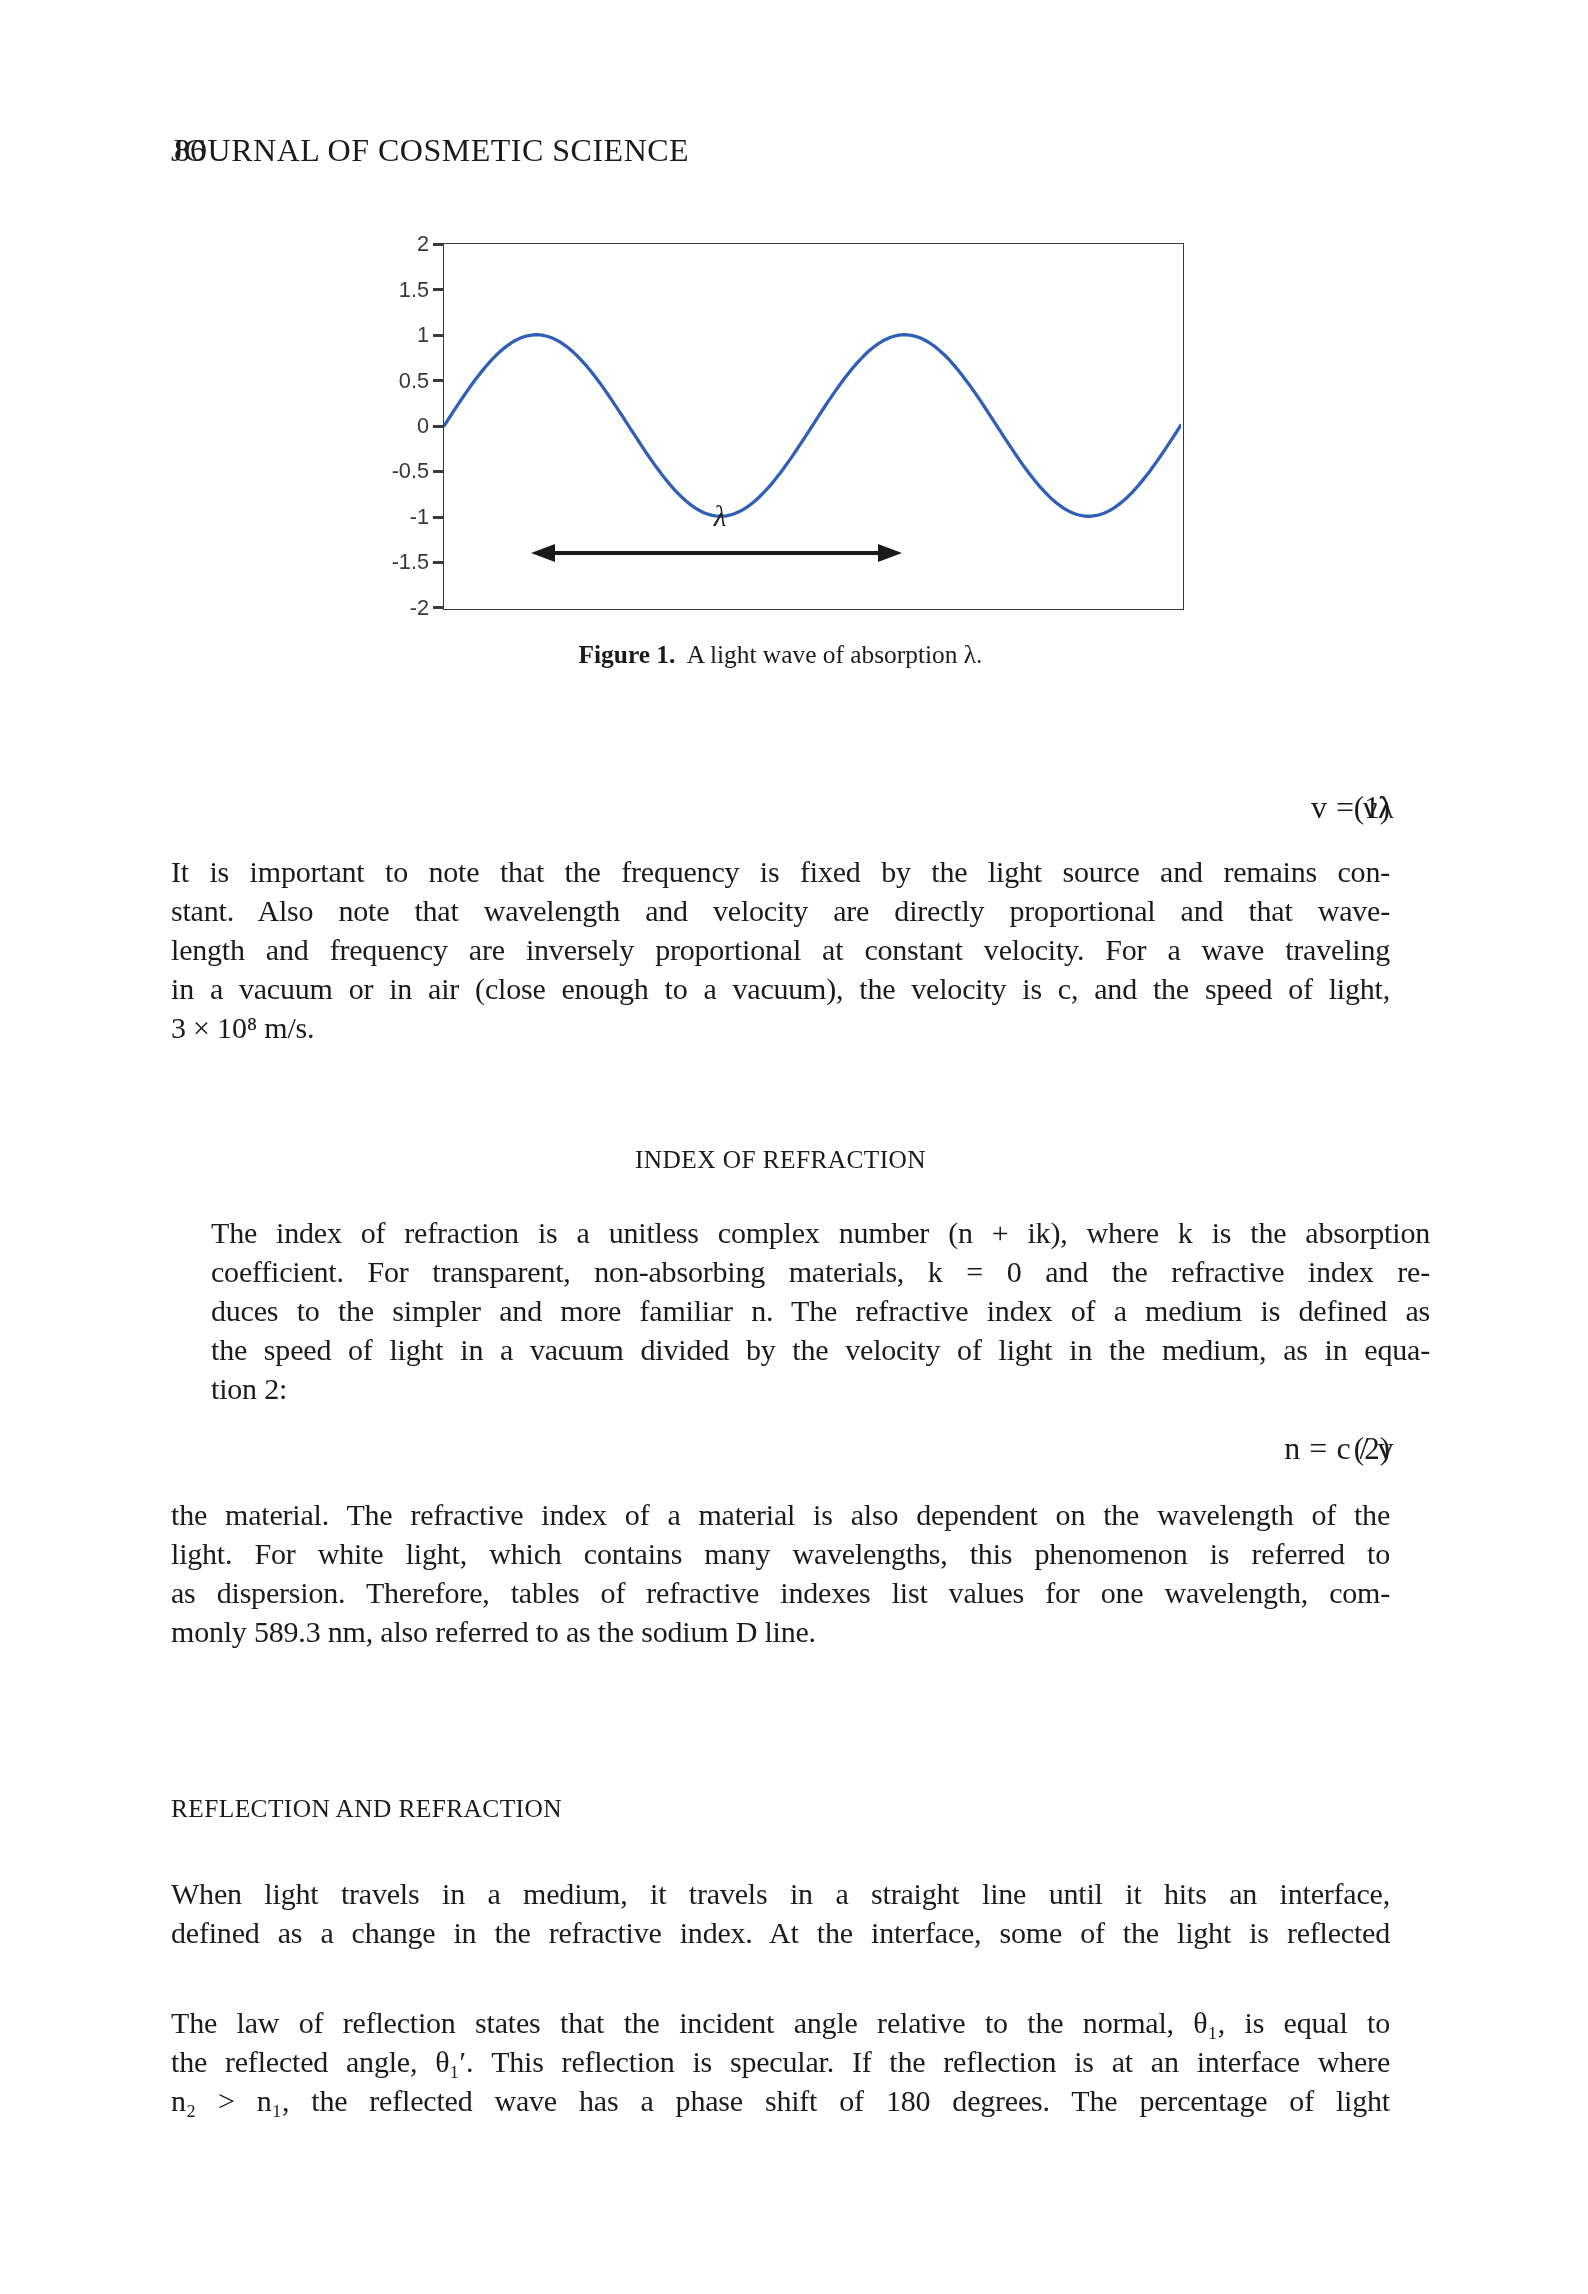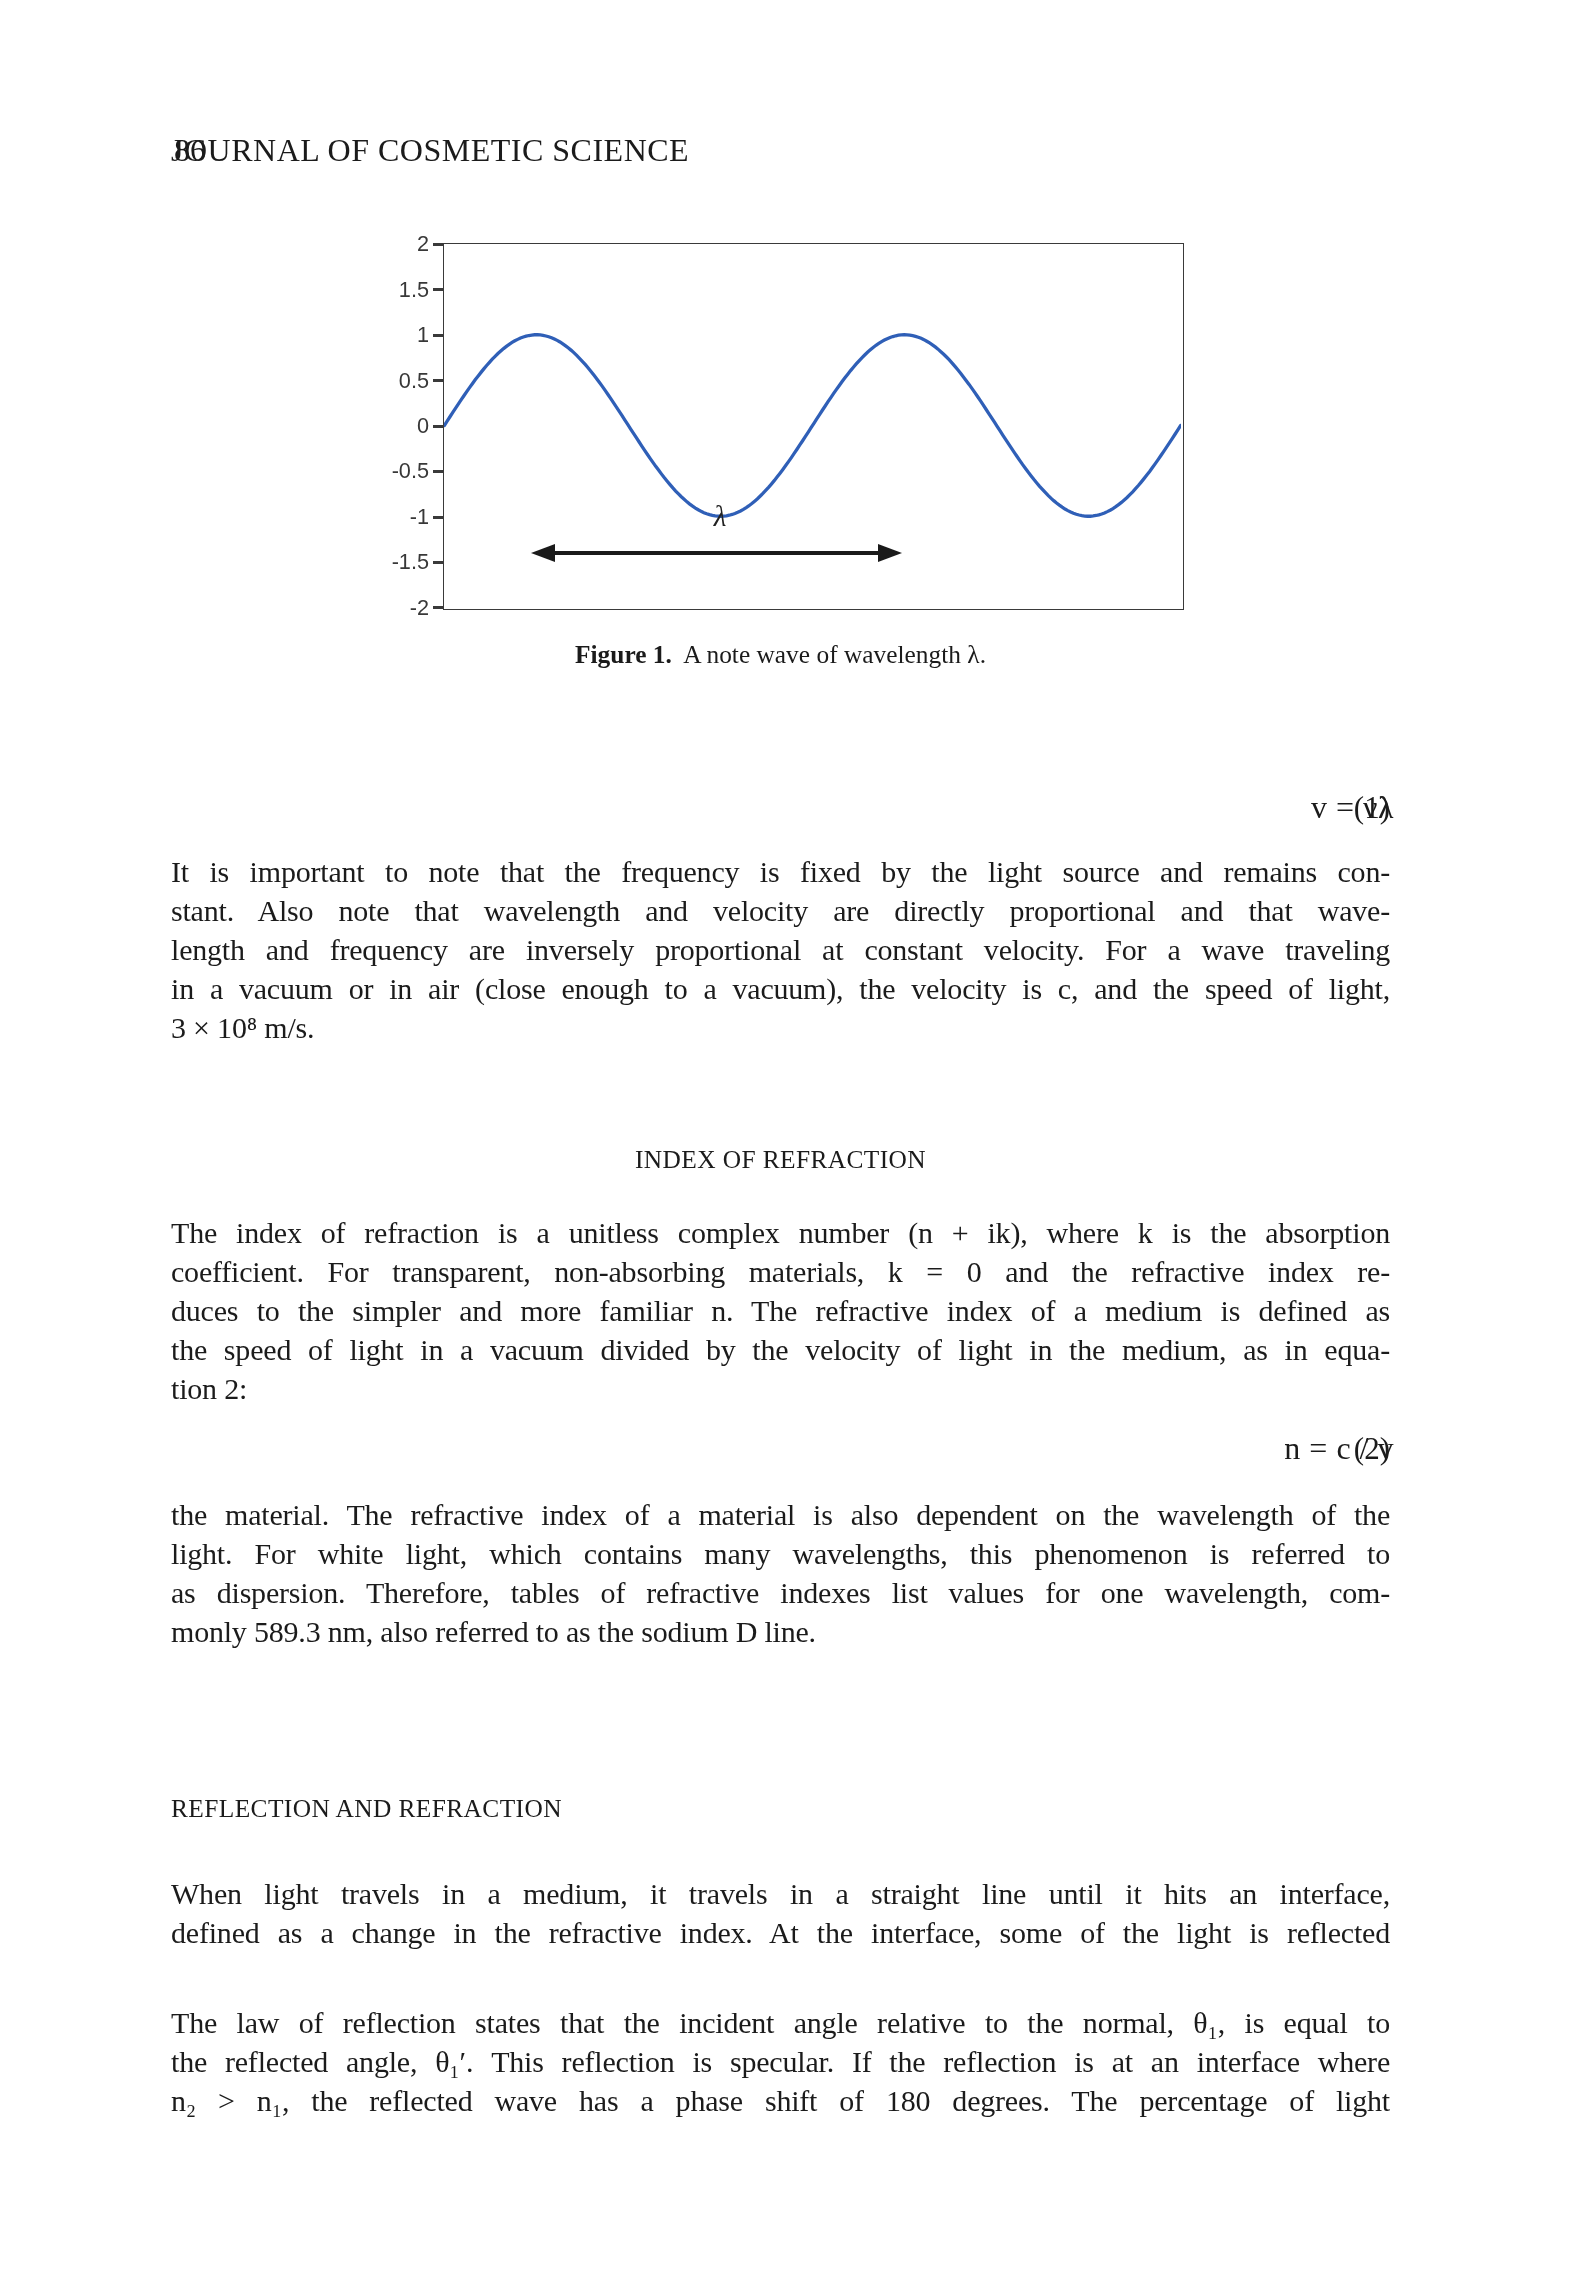--- a/index.html
+++ b/index.html
@@ -49,21 +49,21 @@
     letter-spacing:0.4px;}
   #heading-1{top:1143px;text-align:center;}
   #heading-2{top:1792px;}
 
   
   .paragraph{left:171px;width:1219px;font-size:30px;letter-spacing:-0.2px;}
   .paragraph .tline{height:39px;line-height:39px;white-space:nowrap;
     text-align:justify;text-align-last:justify;text-justify:inter-word;}
   .paragraph .tline.tline-end{text-align:right;text-align-last:left;white-space:normal;}
   #para-1{top:852px;}
-  #para-2{top:1213px;}
+  #para-2{top:1213px;margin-left:40px;}
   #para-3{top:1495px;}
   #para-4{top:1874px;}
   #para-5{top:2003px;}
 </style>
 </head>
 <body>
 
 <div class="abs page-number">86</div>
 <div class="abs journal-title">JOURNAL OF COSMETIC SCIENCE</div>
 
@@ -92,21 +92,21 @@
   <svg class="wave-svg" id="wave-svg" width="737" height="363" viewBox="0 0 783 386">
     <path id="wave-path" fill="none" stroke-width="3.5" stroke-linecap="round" d="M0.0,193.0L3.0,188.4L6.0,183.7L9.0,179.1L12.0,174.5L15.0,170.0L18.0,165.5L21.0,161.1L24.0,156.7L27.0,152.5L30.0,148.3L33.0,144.2L36.0,140.3L39.0,136.5L42.0,132.8L45.0,129.2L48.0,125.8L51.0,122.5L54.0,119.5L57.0,116.5L60.0,113.8L63.0,111.2L66.0,108.9L69.0,106.7L72.0,104.7L75.0,102.9L78.0,101.4L81.0,100.0L84.0,98.9L87.0,98.0L90.0,97.3L93.0,96.8L96.0,96.5L99.0,96.5L102.0,96.7L105.0,97.1L108.0,97.8L111.0,98.6L114.0,99.7L117.0,101.0L120.0,102.5L123.0,104.2L126.0,106.2L129.0,108.3L132.0,110.6L135.0,113.1L138.0,115.8L141.0,118.7L144.0,121.8L147.0,125.0L150.0,128.3L153.0,131.9L156.0,135.5L159.0,139.3L162.0,143.2L165.0,147.3L168.0,151.4L171.0,155.7L174.0,160.0L177.0,164.4L180.0,168.9L183.0,173.4L186.0,178.0L189.0,182.6L192.0,187.2L195.0,191.8L198.0,196.5L201.0,201.1L204.0,205.7L207.0,210.3L210.0,214.9L213.0,219.4L216.0,223.8L219.0,228.2L222.0,232.5L225.0,236.7L228.0,240.7L231.0,244.7L234.0,248.6L237.0,252.3L240.0,255.9L243.0,259.4L246.0,262.7L249.0,265.8L252.0,268.8L255.0,271.5L258.0,274.2L261.0,276.6L264.0,278.8L267.0,280.8L270.0,282.6L273.0,284.3L276.0,285.7L279.0,286.9L282.0,287.8L285.0,288.6L288.0,289.1L291.0,289.4L294.0,289.5L297.0,289.4L300.0,289.0L303.0,288.4L306.0,287.6L309.0,286.6L312.0,285.3L315.0,283.9L318.0,282.2L321.0,280.3L324.0,278.3L327.0,276.0L330.0,273.5L333.0,270.9L336.0,268.0L339.0,265.0L342.0,261.8L345.0,258.5L348.0,255.0L351.0,251.4L354.0,247.6L357.0,243.7L360.0,239.7L363.0,235.6L366.0,231.4L369.0,227.1L372.0,222.7L375.0,218.3L378.0,213.7L381.0,209.2L384.0,204.6L387.0,200.0L390.0,195.3L393.0,190.7L396.0,186.0L399.0,181.4L402.0,176.8L405.0,172.3L408.0,167.7L411.0,163.3L414.0,158.9L417.0,154.6L420.0,150.4L423.0,146.3L426.0,142.3L429.0,138.4L432.0,134.6L435.0,131.0L438.0,127.5L441.0,124.2L444.0,121.0L447.0,118.0L450.0,115.1L453.0,112.5L456.0,110.0L459.0,107.7L462.0,105.7L465.0,103.8L468.0,102.1L471.0,100.7L474.0,99.4L477.0,98.4L480.0,97.6L483.0,97.0L486.0,96.6L489.0,96.5L492.0,96.6L495.0,96.9L498.0,97.4L501.0,98.2L504.0,99.1L507.0,100.3L510.0,101.7L513.0,103.4L516.0,105.2L519.0,107.2L522.0,109.4L525.0,111.8L528.0,114.5L531.0,117.2L534.0,120.2L537.0,123.3L540.0,126.6L543.0,130.1L546.0,133.7L549.0,137.4L552.0,141.3L555.0,145.3L558.0,149.3L561.0,153.5L564.0,157.8L567.0,162.2L570.0,166.6L573.0,171.1L576.0,175.7L579.0,180.3L582.0,184.9L585.0,189.5L588.0,194.2L591.0,198.8L594.0,203.4L597.0,208.0L600.0,212.6L603.0,217.1L606.0,221.6L609.0,226.0L612.0,230.3L615.0,234.6L618.0,238.7L621.0,242.8L624.0,246.7L627.0,250.5L630.0,254.1L633.0,257.7L636.0,261.0L639.0,264.2L642.0,267.3L645.0,270.2L648.0,272.9L651.0,275.4L654.0,277.7L657.0,279.8L660.0,281.8L663.0,283.5L666.0,285.0L669.0,286.3L672.0,287.4L675.0,288.2L678.0,288.9L681.0,289.3L684.0,289.5L687.0,289.5L690.0,289.2L693.0,288.7L696.0,288.0L699.0,287.1L702.0,286.0L705.0,284.6L708.0,283.1L711.0,281.3L714.0,279.3L717.0,277.1L720.0,274.8L723.0,272.2L726.0,269.5L729.0,266.5L732.0,263.5L735.0,260.2L738.0,256.8L741.0,253.2L744.0,249.5L747.0,245.7L750.0,241.8L753.0,237.7L756.0,233.5L759.0,229.3L762.0,224.9L765.0,220.5L768.0,216.0L771.0,211.5L774.0,206.9L777.0,202.3L780.0,197.6L783.0,193.0" stroke="#2f5fb7"></path>
   </svg>
   <div class="lambda-arrow-line"></div>
   <div class="arrow-head left"></div>
   <div class="arrow-head right"></div>
   <div class="lambda-label">λ</div>
 </div>
 
 <div class="abs figure-caption">
-  <span class="cap-label">Figure 1.</span><span class="cap-text">A note wave of wavelength λ.</span>
+  <span class="cap-label">Figure 1.</span><span class="cap-text">A light wave of absorption λ.</span>
 </div>
 
 <div class="abs eq-row" id="eq1">
   <span class="eq-body">v = νλ</span>
   <span class="eq-num">(1)</span>
 </div>
 
 <div class="abs paragraph" id="para-1">
     <div class="tline">It is important to note that the frequency is fixed by the light source and remains con-</div>
     <div class="tline">stant. Also note that wavelength and velocity are directly proportional and that wave-</div>

